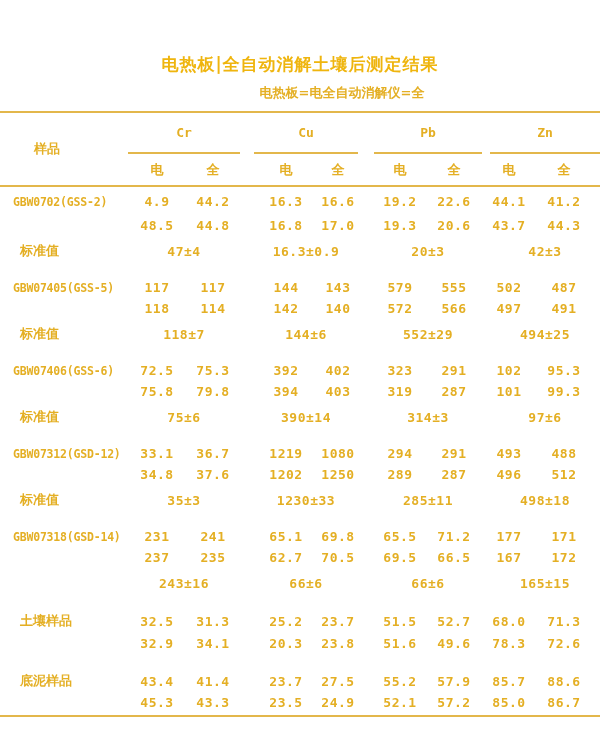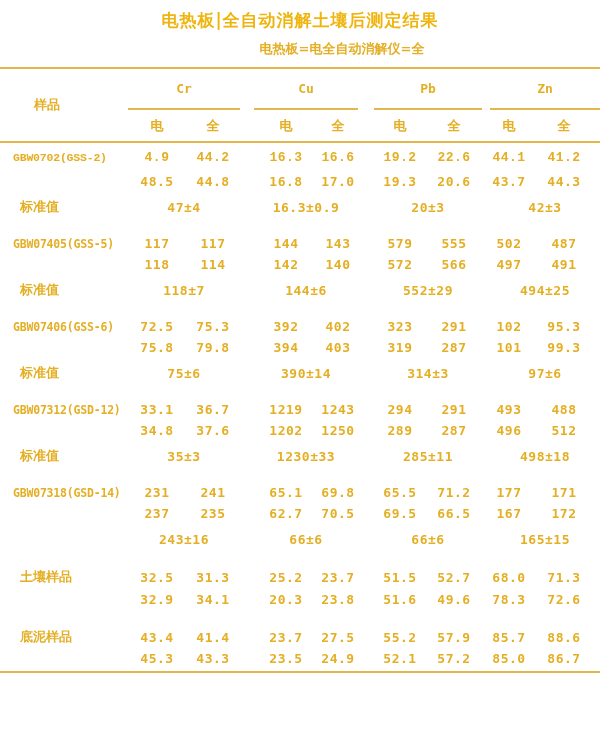--- a/index.html
+++ b/index.html
@@ -13,21 +13,21 @@
   body{
     width:600px;height:748px;background:var(--bg);
     font-family:"DejaVu Sans Mono","Liberation Mono",monospace;
     color:var(--gold);overflow:hidden;
   }
   .page{width:600px;height:748px;position:relative;}
   .title{
     padding-top:9px;text-align:center;
     font-family:"DejaVu Sans","Liberation Sans",sans-serif;
     font-size:17px;font-weight:bold;letter-spacing:1px;
-    color:var(--gold-title);line-height:22px;
+    color:var(--gold-title);line-height:22px;margin-top:44px;
   }
   .subtitle{
     margin-top:9px;text-align:center;position:relative;left:42px;
     font-family:"DejaVu Sans","Liberation Sans",sans-serif;
     font-size:13px;font-weight:bold;line-height:17px;color:var(--gold);
   }
   .subtitle .part2{}
   table{
     width:600px;margin-top:10px;border-collapse:collapse;table-layout:fixed;
     border-top:2px solid var(--line);
@@ -40,21 +40,21 @@
   thead tr.r1 th{height:41px;vertical-align:middle;}
   thead tr.r2 th{height:33px;vertical-align:middle;}
   th.sample-head{vertical-align:top;text-align:left;padding-left:34px;}
   th.group{border-bottom:2px solid var(--line);text-align:center;}
   th.hb{border-bottom:2px solid var(--line);}
   th.elem{font-family:"DejaVu Sans Mono","Liberation Mono",monospace;}
   tbody td{
     height:26px;padding:0;text-align:center;vertical-align:middle;
     font-size:13px;letter-spacing:0.5px;color:var(--gold);
   }
-  tbody tr:first-child td{padding-top:4px;font-family:Liberation Mono, monospace;}
+  tbody tr:first-child td{padding-top:4px;}
   tbody tr.section-start td{padding-top:16px;}
   td.label{text-align:left;letter-spacing:0;}
   td.code{padding-left:13px;font-size:11.5px;font-weight:bold;letter-spacing:-0.2px;}
   td.cn{
     padding-left:20px;font-weight:bold;font-size:13px;
     font-family:"DejaVu Sans","Liberation Sans",sans-serif;
   }
   td.num{font-weight:bold;}
 </style>
 </head>
@@ -217,21 +217,21 @@
           <td class="num" colspan="2">314±3</td>
           <td class="gap"></td>
           <td class="num" colspan="2">97±6</td>
         </tr>
         <tr class="section-start">
           <td class="label code">GBW07312(GSD-12)</td>
           <td class="num">33.1</td>
           <td class="num">36.7</td>
           <td class="gap"></td>
           <td class="num">1219</td>
-          <td class="num">1243</td>
+          <td class="num">1080</td>
           <td class="gap"></td>
           <td class="num">294</td>
           <td class="num">291</td>
           <td class="gap"></td>
           <td class="num">493</td>
           <td class="num">488</td>
         </tr>
         <tr>
           <td class="label "></td>
           <td class="num">34.8</td>

